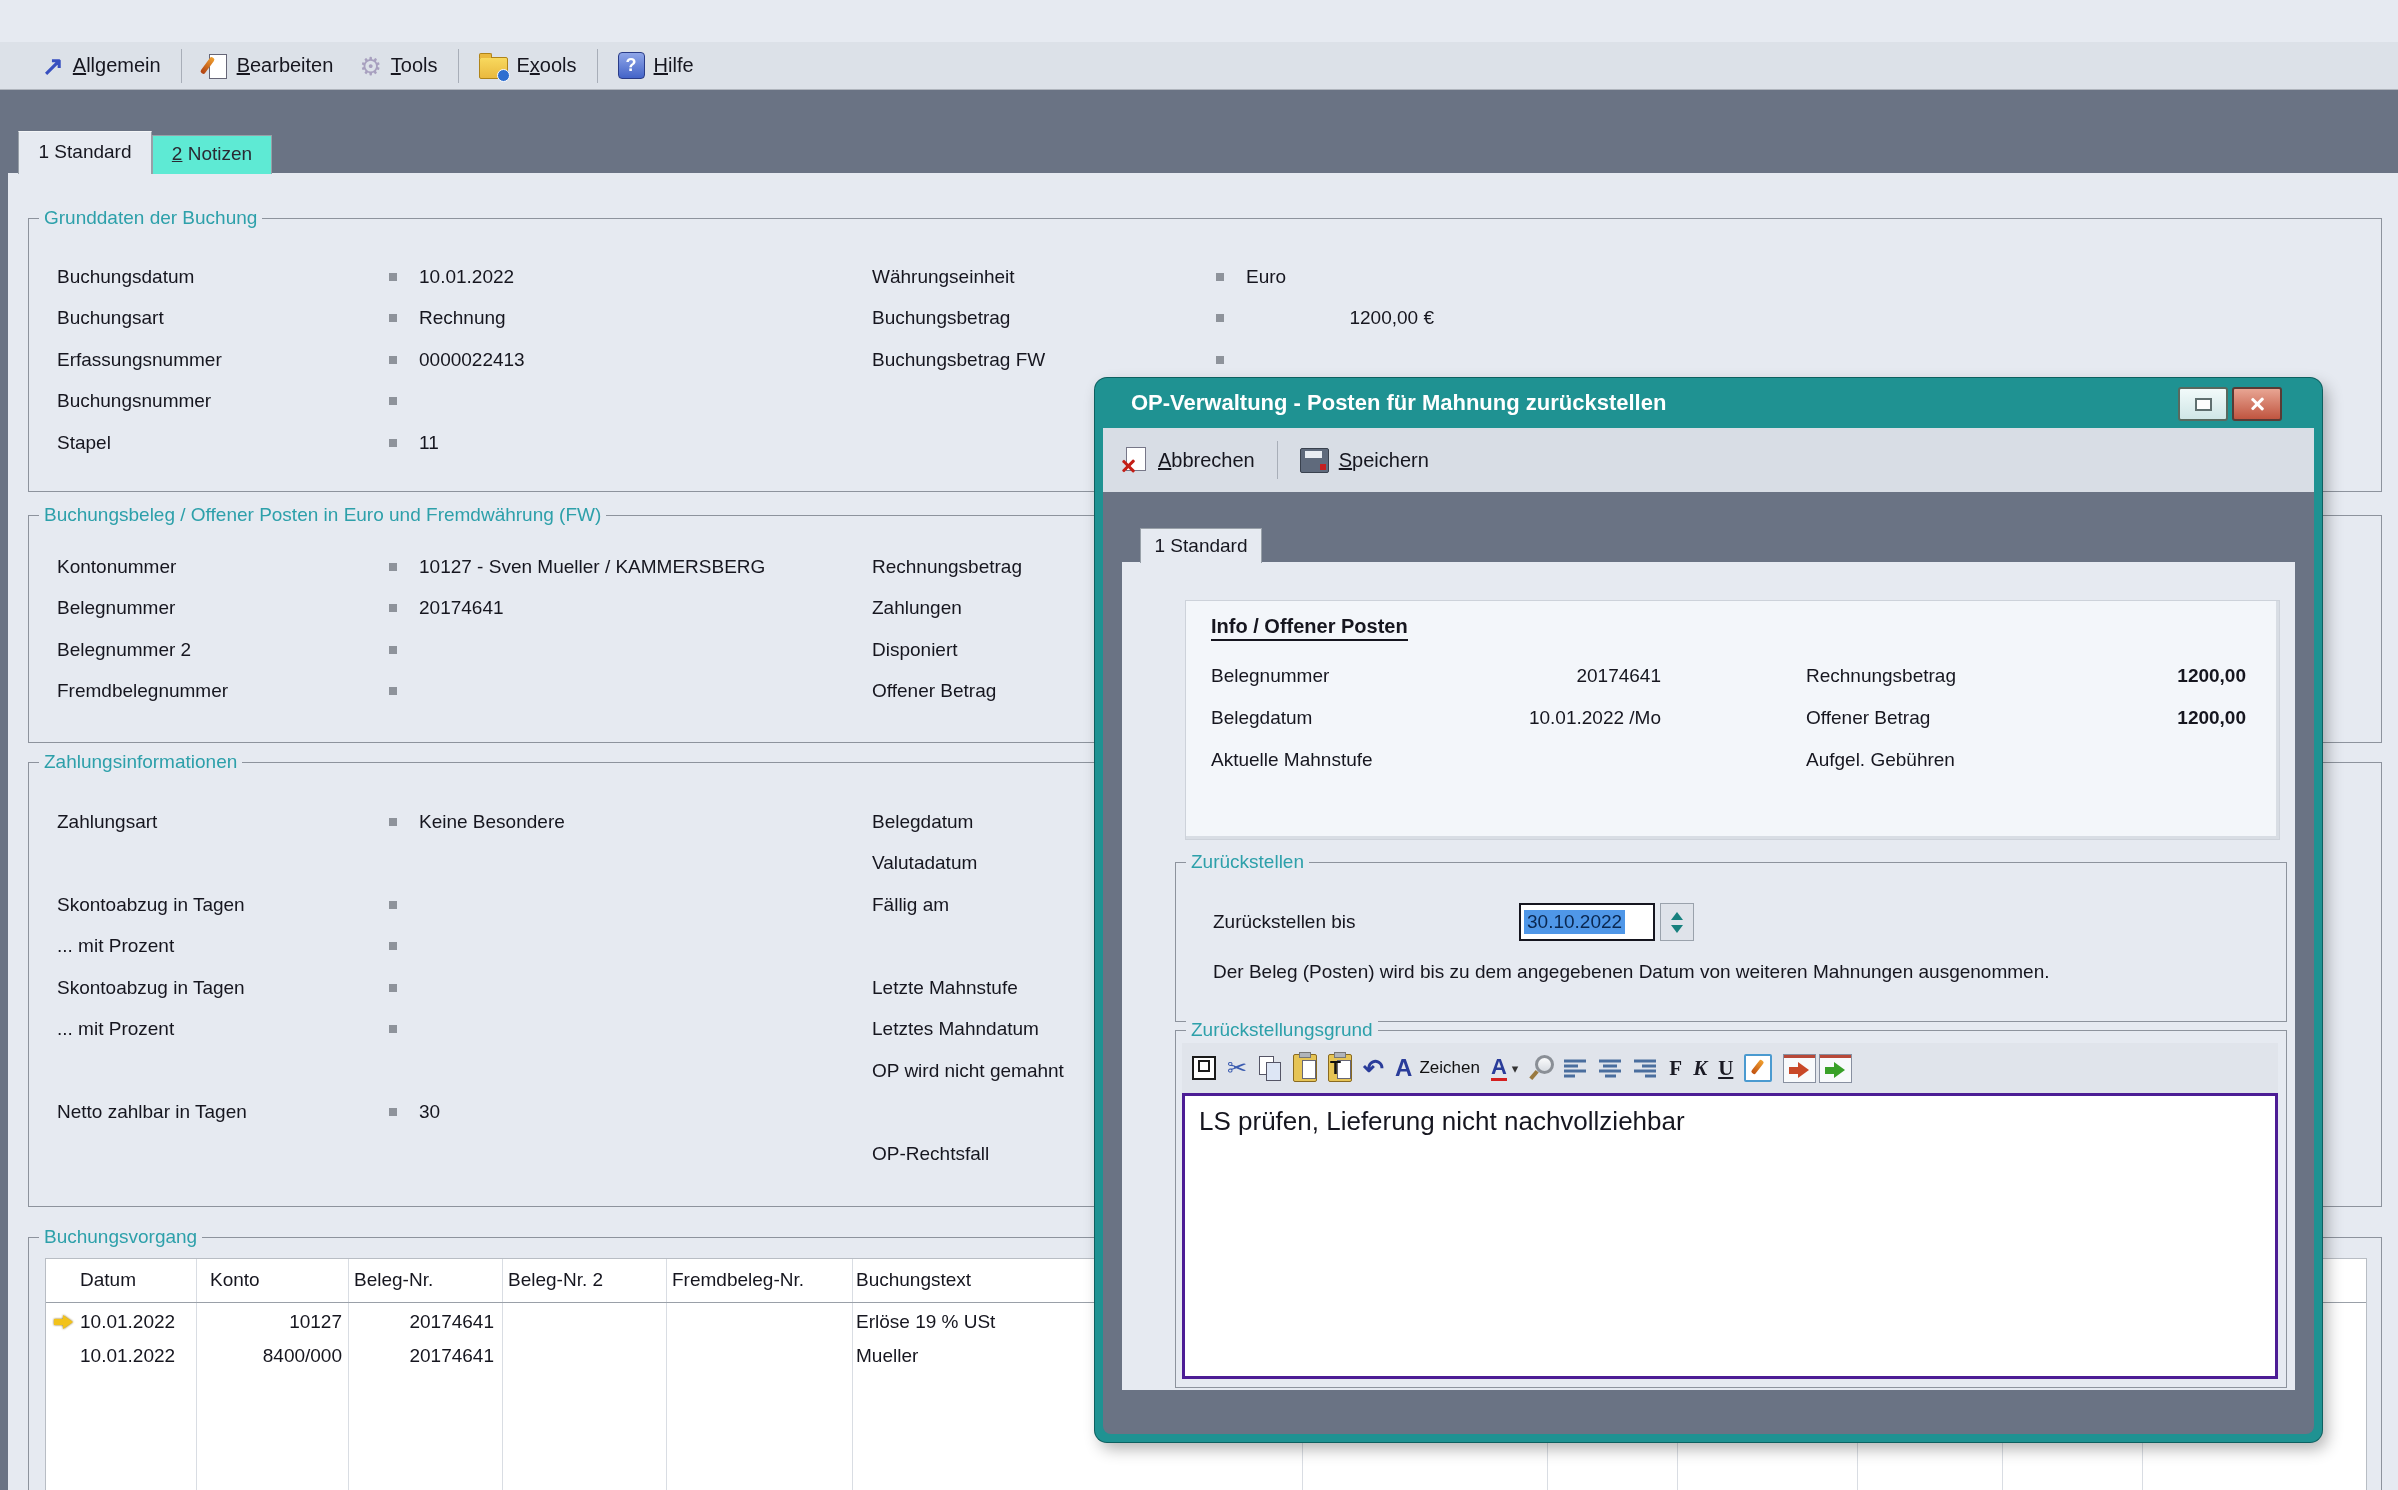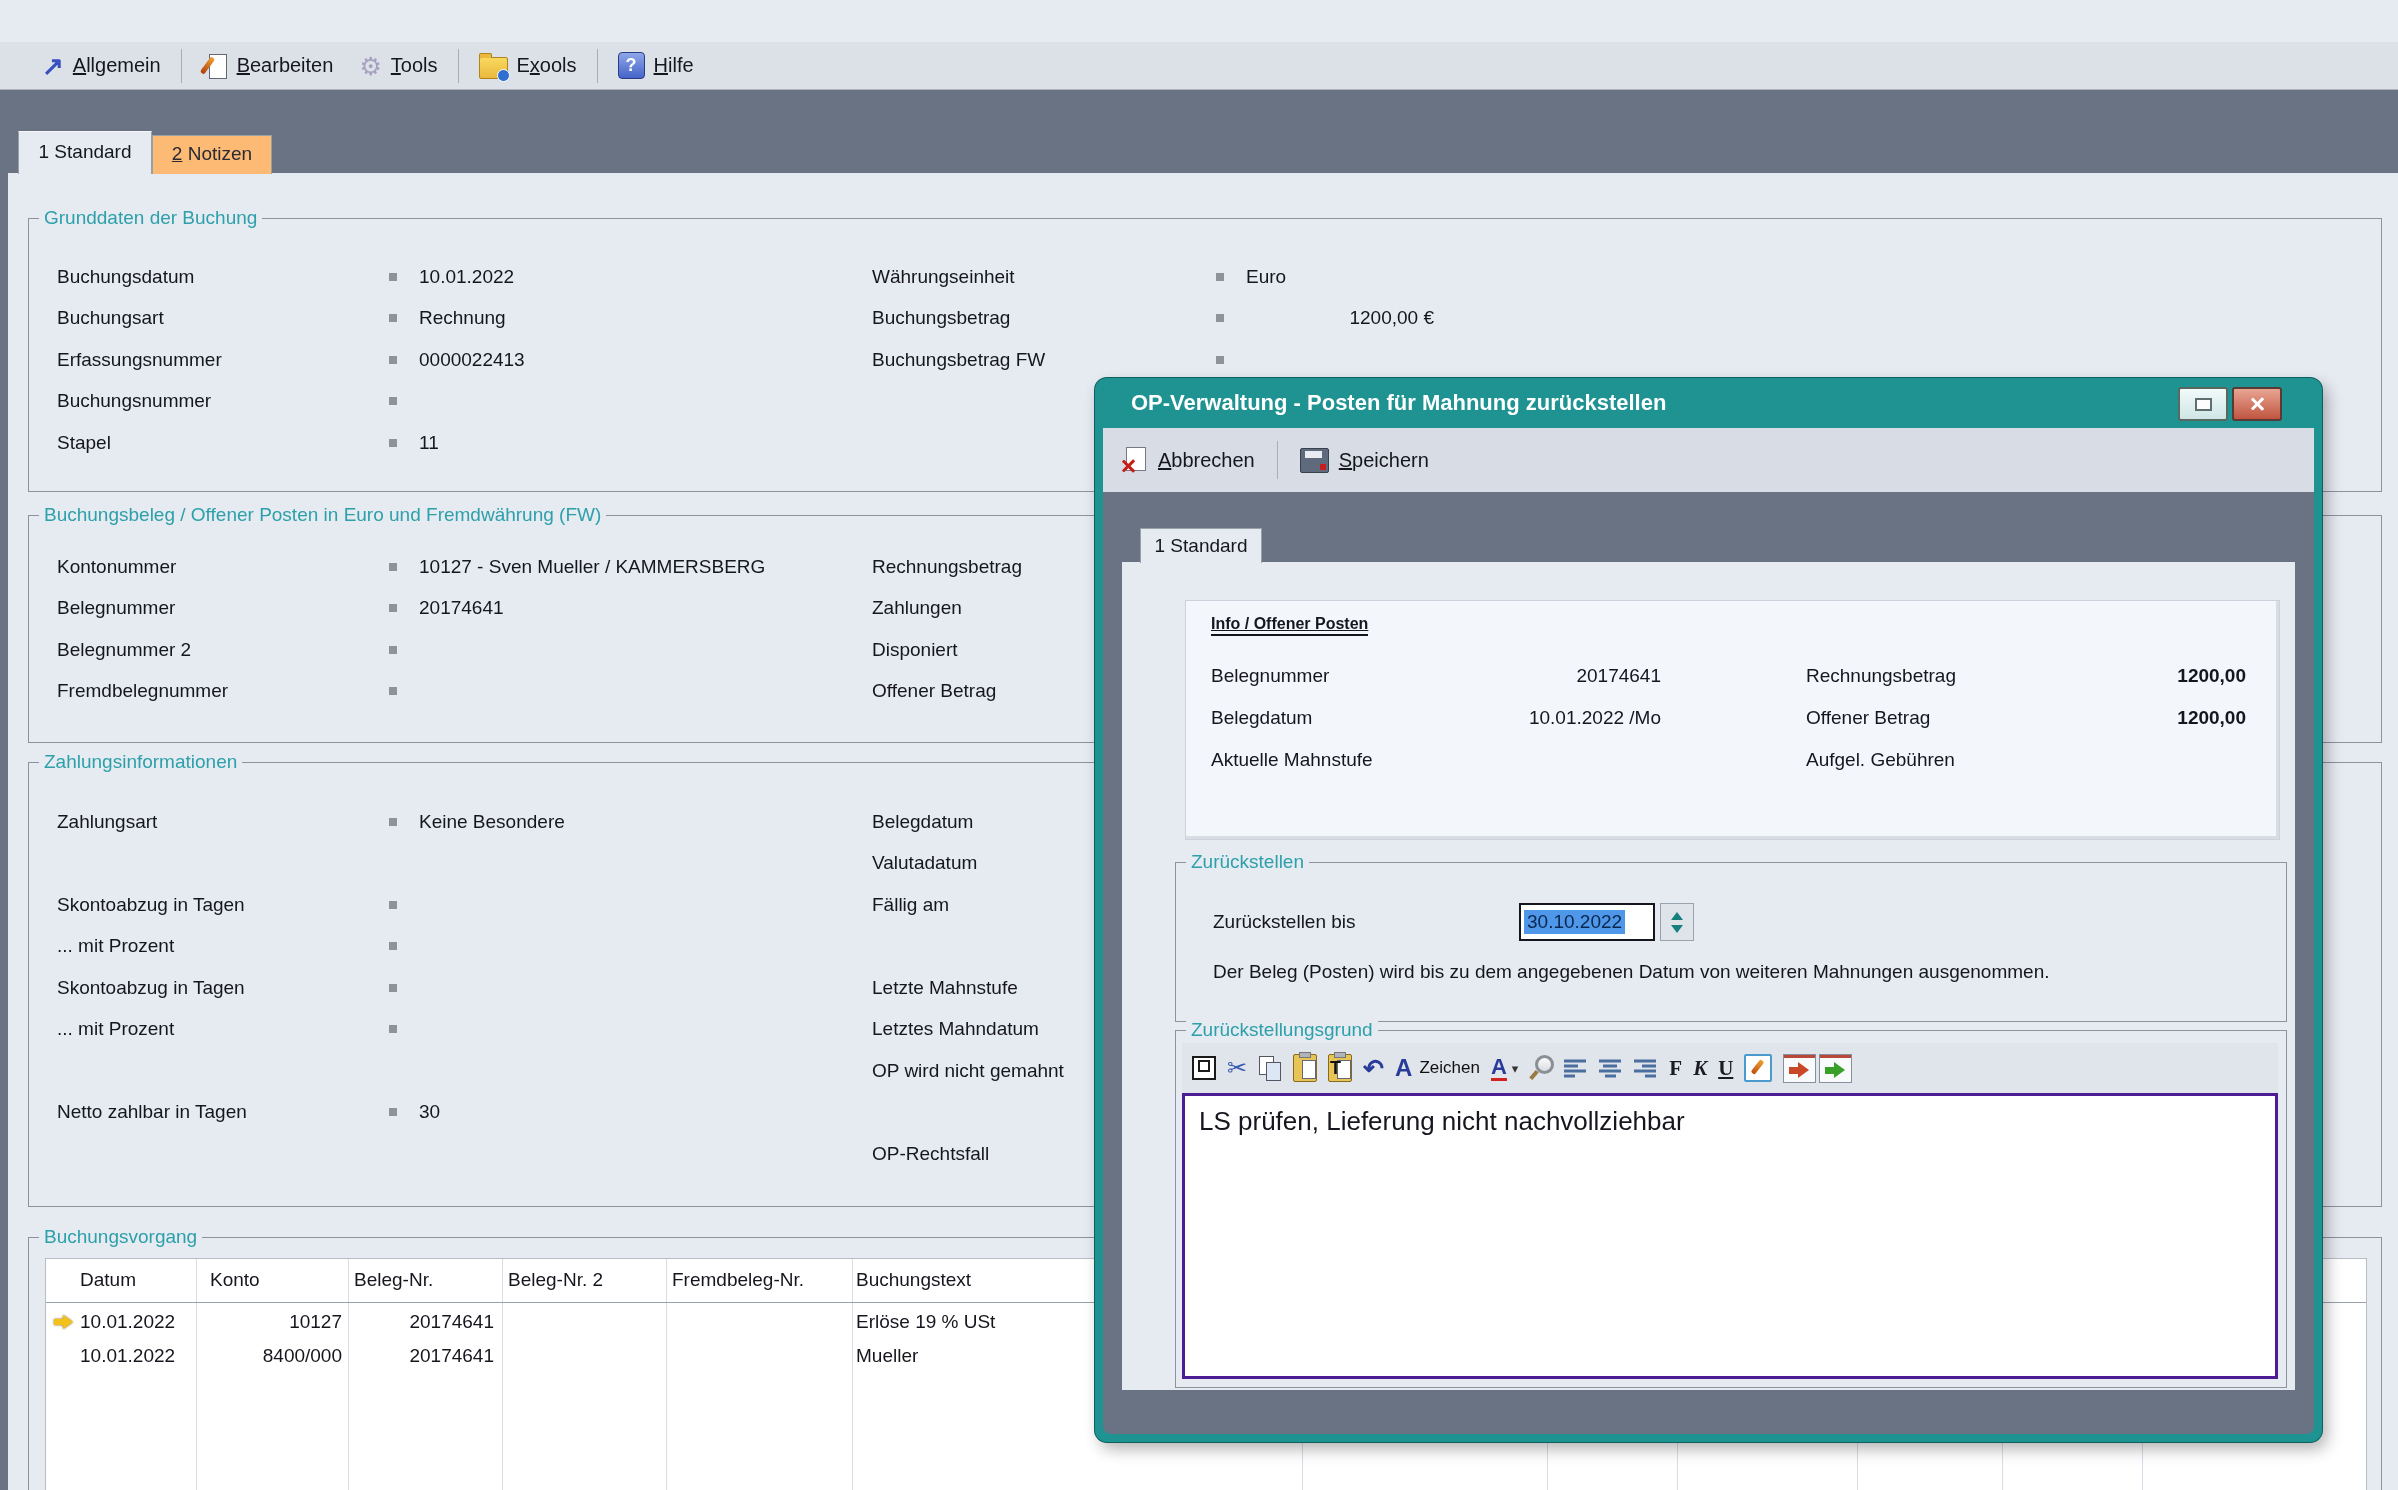--- a/index.html
+++ b/index.html
@@ -25,21 +25,21 @@
   .mi-extras::after{content:"";position:absolute;right:-3px;bottom:-4px;width:11px;height:11px;background:#2f6fd0;
              border-radius:50%;border:1px solid #fff;}
   .mi-help{width:25px;height:25px;border-radius:4px;background:linear-gradient(#8fa6e8,#4464c8);
            border:1px solid #2a3c88;color:#fff;font-weight:bold;font-size:18px;
            display:flex;align-items:center;justify-content:center;}
   .darkband{position:absolute;left:0;top:90px;width:2398px;height:1400px;background:#6a7384;}
   .page{position:absolute;left:8px;top:173px;width:2390px;height:1317px;background:#e6eaf1;}
   .tab{position:absolute;font-size:19px;text-align:center;cursor:default;}
   .tab.active{left:18px;top:131px;width:132px;height:42px;line-height:40px;background:#e6eaf1;
               border:1px solid #98a0a8;border-bottom:none;border-top-color:#f4f6f8;z-index:2;}
-  .tab.inactive{left:152px;top:135px;width:118px;height:38px;line-height:36px;background:#fdba74;
+  .tab.inactive{left:152px;top:135px;width:118px;height:38px;line-height:36px;background:#5eead4;
               border:1px solid #98a0a8;border-bottom:none;color:#2a2a33;}
   
   .gbox{position:absolute;border:1px solid #8d939d;}
   .glabel{position:absolute;top:-12px;left:10px;background:#e6eaf1;padding:0 5px;color:#2da0aa;font-size:19px;white-space:nowrap;}
   .colL{position:absolute;left:28px;width:815px;}
   .colR{position:absolute;left:843px;width:1480px;}
   .frow{display:flex;align-items:center;height:41.5px;font-size:19px;}
   .flabel{width:332px;flex:none;white-space:nowrap;}
   .colR .flabel{width:344px;}
   .fbullet{width:8px;height:8px;background:#8e939b;flex:none;margin-right:22px;}
@@ -77,21 +77,21 @@
   .ic-cancel .red-x{position:absolute;left:0;bottom:0;}
   .ic-save{position:relative;width:27px;height:23px;background:#5f6a7c;border:1px solid #39414e;border-radius:2px;}
   .ic-save::before{content:"";position:absolute;left:4px;top:2px;width:17px;height:7px;background:#e9edf3;}
   .ic-save::after{content:"";position:absolute;right:2px;bottom:2px;width:6px;height:6px;background:#c42020;}
   .dlg-dark{position:absolute;left:8px;top:114px;width:1211px;height:942px;background:#6a7384;border-radius:0 0 8px 8px;}
   .dlg-tab{position:absolute;left:45px;top:150px;width:120px;height:34px;background:#e6eaf1;font-size:19px;
            text-align:center;line-height:34px;border:1px solid #98a0a8;border-bottom:none;}
   .dlg-page{position:absolute;left:27px;top:184px;width:1173px;height:828px;background:#e6eaf1;}
   .info-panel{position:absolute;left:90px;top:222px;width:1093px;height:238px;background:#f3f6fa;
               border:1px solid #cdd2da;box-shadow:inset -3px -3px 0 #d8dde4;}
-  .info-head{position:absolute;left:25px;top:14px;font-size:16px;font-weight:bold;border-bottom:2px solid #15151f;padding-bottom:1px;text-decoration:underline;}
+  .info-head{position:absolute;left:25px;top:14px;font-size:20px;font-weight:bold;border-bottom:2px solid #15151f;padding-bottom:1px;}
   .irows{position:absolute;left:25px;top:54px;right:20px;}
   .irow{display:flex;align-items:center;height:42px;font-size:19px;}
   .ilabel{width:240px;flex:none;} .ival{width:210px;text-align:right;flex:none;}
   .ilabel2{width:260px;margin-left:145px;flex:none;} .ival2{width:180px;text-align:right;font-weight:bold;flex:none;}
   .glabel-d{background:#e6eaf1;}
   .zur-box{left:80px;top:484px;width:1110px;height:158px;}
   .zlabel{position:absolute;left:37px;top:48px;font-size:19px;}
   .date-field{position:absolute;left:343px;top:40px;width:136px;height:38px;background:#fff;border:2px solid #15151f;
               display:flex;align-items:center;padding-left:3px;box-sizing:border-box;font-size:19px;}
   .date-sel{background:#4f97e8;color:#0a2750;padding:1px 3px;}

